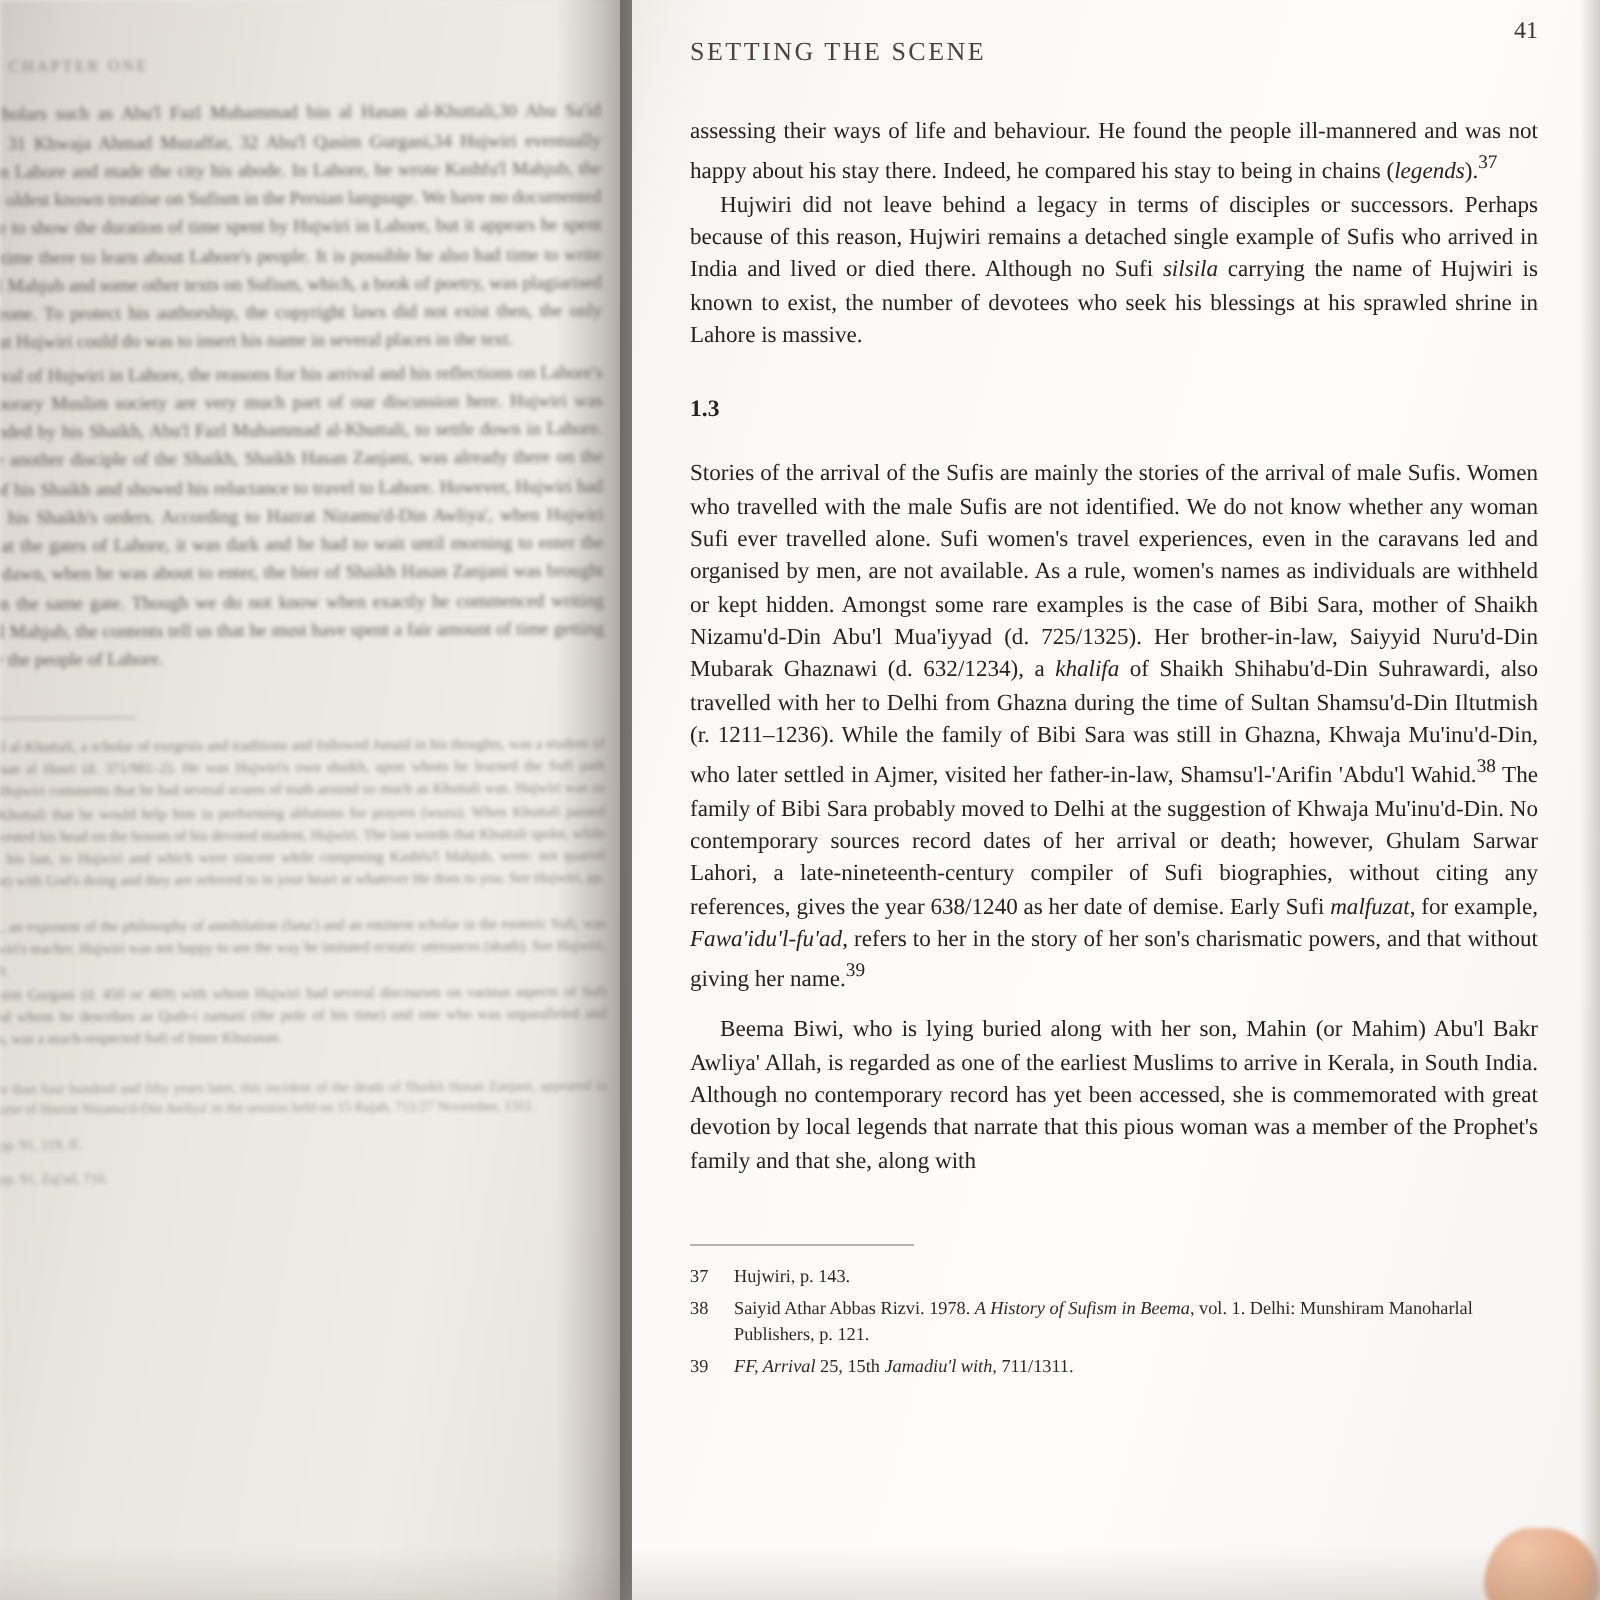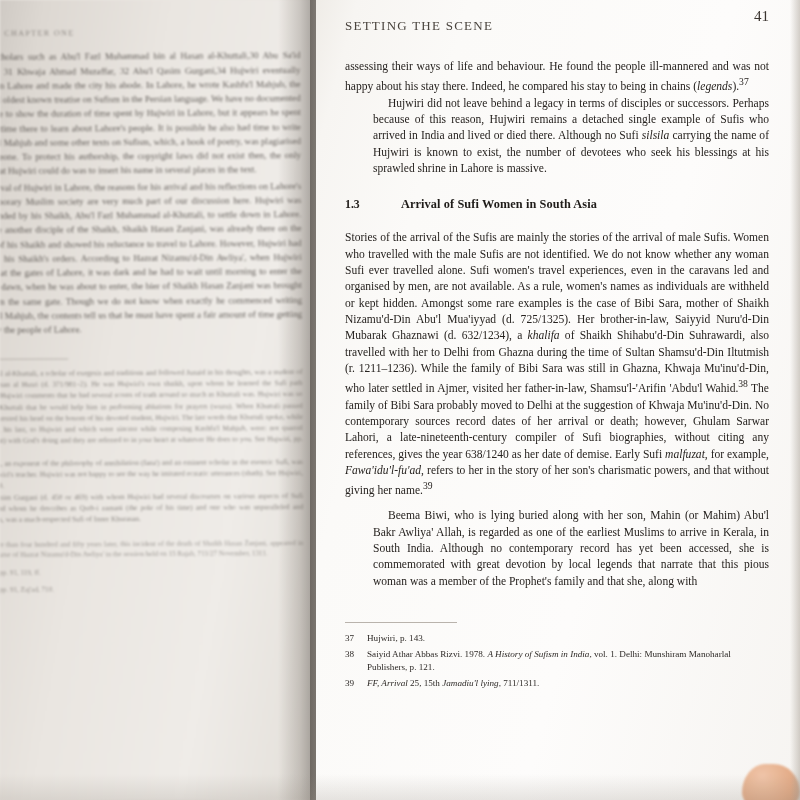--- a/index.html
+++ b/index.html
@@ -116,37 +116,37 @@
     margin-bottom: 24px;
   }
   .running-head {
     font-size: 13px;
     letter-spacing: 1.25px;
     color: #4a443e;
     text-transform: uppercase;
     font-family: Liberation Serif, serif;
   }
   .folio {
-    font-size: 15px;
+    font-size: 12px;
     color: #3a342f;
     position: absolute;
     right: 0;
     top: -10px;
   }
 
   .body-text {
     font-size: 11.55px;
     line-height: 16.35px;
     color: #26221f;
     text-align: justify;
     hyphens: auto;
     -webkit-hyphens: auto;
   }
   .body-text p { margin: 0; }
-  .body-text p.indent { text-indent: 15px; margin-left: 28px; }
+  .body-text p.indent { text-indent: 15px; }
 
   .section-head {
     display: flex;
     margin: 21px 0 17px 0;
     align-items: baseline;
   }
   .sec-num {
     font-size: 11.8px;
     color: #26221f;
     width: 56px;
@@ -249,42 +249,41 @@
         <div class="folio">41</div>
       </div>
 
       <div class="body-text">
         <p>assessing their ways of life and behaviour. He found the people ill-mannered and was not happy about his stay there. Indeed, he compared his stay to being in chains (<i>legends</i>).<sup>37</sup></p>
         <p class="indent">Hujwiri did not leave behind a legacy in terms of disciples or successors. Perhaps because of this reason, Hujwiri remains a detached single example of Sufis who arrived in India and lived or died there. Although no Sufi <i>silsila</i> carrying the name of Hujwiri is known to exist, the number of devotees who seek his blessings at his sprawled shrine in Lahore is massive.</p>
       </div>
 
       <div class="section-head">
         <div class="sec-num">1.3</div>
-        <div class="sec-title">Arrival of Sufi Women in South Asia</div>
       </div>
 
       <div class="body-text">
         <p>Stories of the arrival of the Sufis are mainly the stories of the arrival of male Sufis. Women who travelled with the male Sufis are not identified. We do not know whether any woman Sufi ever travelled alone. Sufi women's travel experiences, even in the caravans led and organised by men, are not available. As a rule, women's names as individuals are withheld or kept hidden. Amongst some rare examples is the case of Bibi Sara, mother of Shaikh Nizamu'd-Din Abu'l Mua'iyyad (d. 725/1325). Her brother-in-law, Saiyyid Nuru'd-Din Mubarak Ghaznawi (d. 632/1234), a <i>khalifa</i> of Shaikh Shihabu'd-Din Suhrawardi, also travelled with her to Delhi from Ghazna during the time of Sultan Shamsu'd-Din Iltutmish (r. 1211–1236). While the family of Bibi Sara was still in Ghazna, Khwaja Mu'inu'd-Din, who later settled in Ajmer, visited her father-in-law, Shamsu'l-'Arifin 'Abdu'l Wahid.<sup>38</sup> The family of Bibi Sara probably moved to Delhi at the suggestion of Khwaja Mu'inu'd-Din. No contemporary sources record dates of her arrival or death; however, Ghulam Sarwar Lahori, a late-nineteenth-century compiler of Sufi biographies, without citing any references, gives the year 638/1240 as her date of demise. Early Sufi <i>malfuzat</i>, for example, <i>Fawa'idu'l-fu'ad</i>, refers to her in the story of her son's charismatic powers, and that without giving her name.<sup>39</sup></p>
         <div class="gap"></div>
         <p class="indent">Beema Biwi, who is lying buried along with her son, Mahin (or Mahim) Abu'l Bakr Awliya' Allah, is regarded as one of the earliest Muslims to arrive in Kerala, in South India. Although no contemporary record has yet been accessed, she is commemorated with great devotion by local legends that narrate that this pious woman was a member of the Prophet's family and that she, along with</p>
       </div>
 
       <div class="fn-rule"></div>
       <div class="footnotes">
         <div class="fn">
           <div class="fn-num">37</div>
           <div class="fn-body">Hujwiri, p. 143.</div>
         </div>
         <div class="fn">
           <div class="fn-num">38</div>
-          <div class="fn-body">Saiyid Athar Abbas Rizvi. 1978. <i>A History of Sufism in India</i>, vol. 1. Delhi: Munshiram Manoharlal Publishers, p. 121.</div>
+          <div class="fn-body">Saiyid Athar Abbas Rizvi. 1978. <i>A History of Sufism in Beema</i>, vol. 1. Delhi: Munshiram Manoharlal Publishers, p. 121.</div>
         </div>
         <div class="fn">
           <div class="fn-num">39</div>
-          <div class="fn-body"><i>FF, Arrival</i> 25, 15th <i>Jamadiu'l lying</i>, 711/1311.</div>
+          <div class="fn-body"><i>FF, Arrival</i> 25, 15th <i>Jamadiu'l with</i>, 711/1311.</div>
         </div>
       </div>
     </div>
     <div id="thumb"></div>
   </div>
 
   <div id="page-edge"></div>
   <div id="bottom-shadow"></div>
 </div>
 

